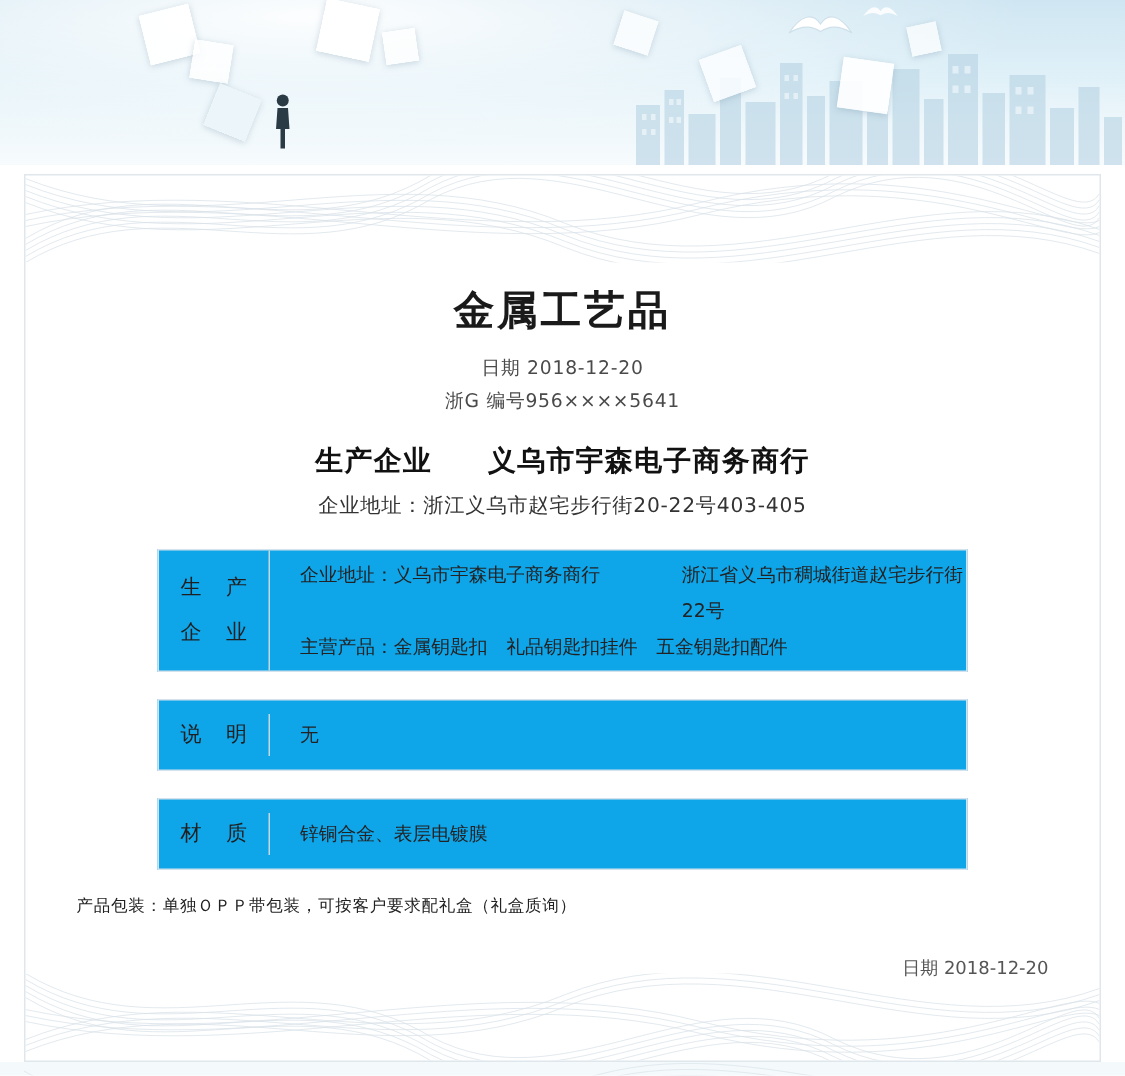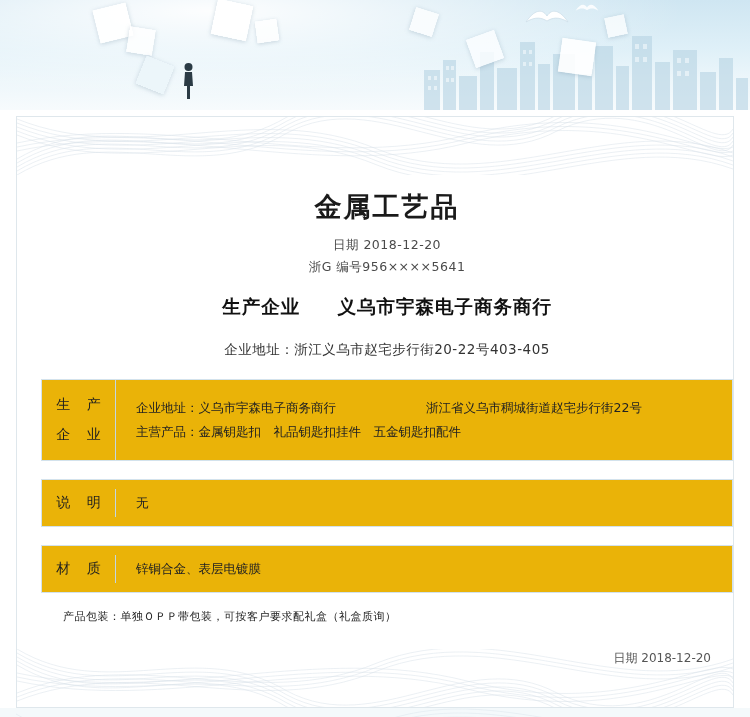--- a/index.html
+++ b/index.html
@@ -69,21 +69,21 @@
     left: 0;
     width: 716px;
     height: 58px;
     opacity: 0.55;
   }
   .guilloche.top { top: 0; }
   .guilloche.bottom { bottom: 0; }
 
   .sheet-inner {
     position: absolute;
-    left: 12px;
+    left: 0;
     top: 62px;
     width: 716px;
     padding: 0 0 0 0;
     box-sizing: border-box;
   }
 
   .doc-title {
     text-align: center;
     font-size: 27px;
     font-weight: bold;
@@ -113,29 +113,29 @@
     color: #111;
     margin-top: 18px;
     letter-spacing: 1px;
     font-family: Liberation Serif, serif;
   }
   .company-line .gap { display: inline-block; width: 26px; }
   .company-addr {
     text-align: center;
     font-size: 13.5px;
     color: #333;
-    margin-top: 22px;
+    margin-top: 9px;
     letter-spacing: 0.5px;
   }
 
   
   .box {
     margin: 0 auto;
-    width: 692px;
-    background: #eab308;
+    width: 540px;
+    background: #0ea5e9;
     border: 1px solid #d3e2ec;
     box-sizing: border-box;
     display: flex;
     align-items: stretch;
   }
   .box.produce { margin-top: 20px; height: 82px; }
   .box.note { margin-top: 18px; height: 48px; align-items: center; }
   .box.material { margin-top: 18px; height: 48px; align-items: center; }
 
   .box-label {

